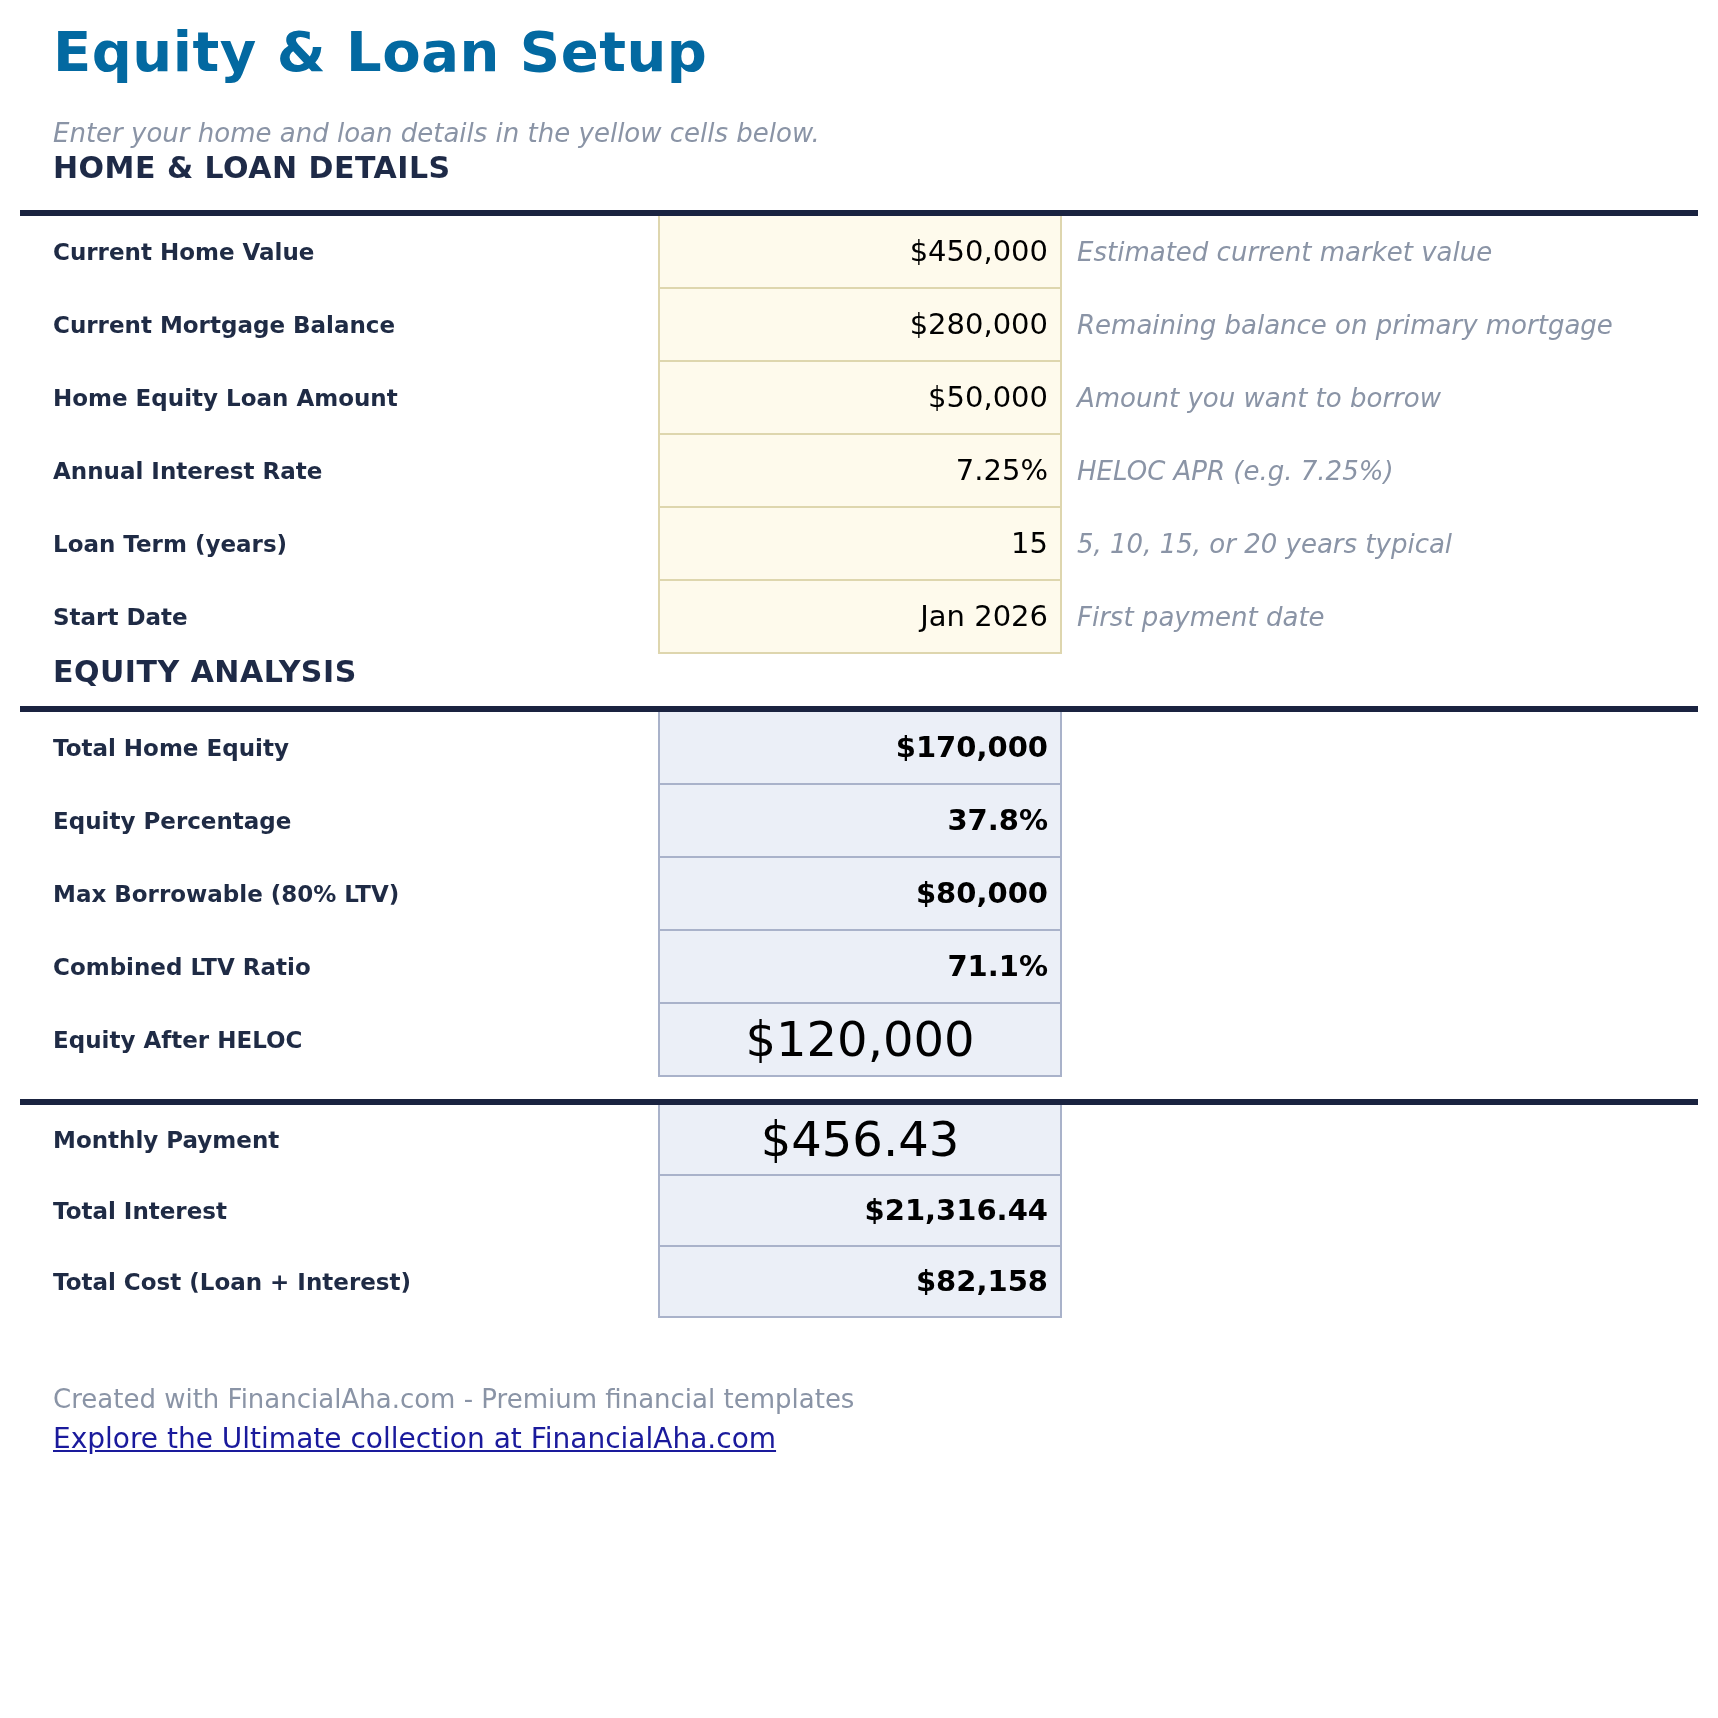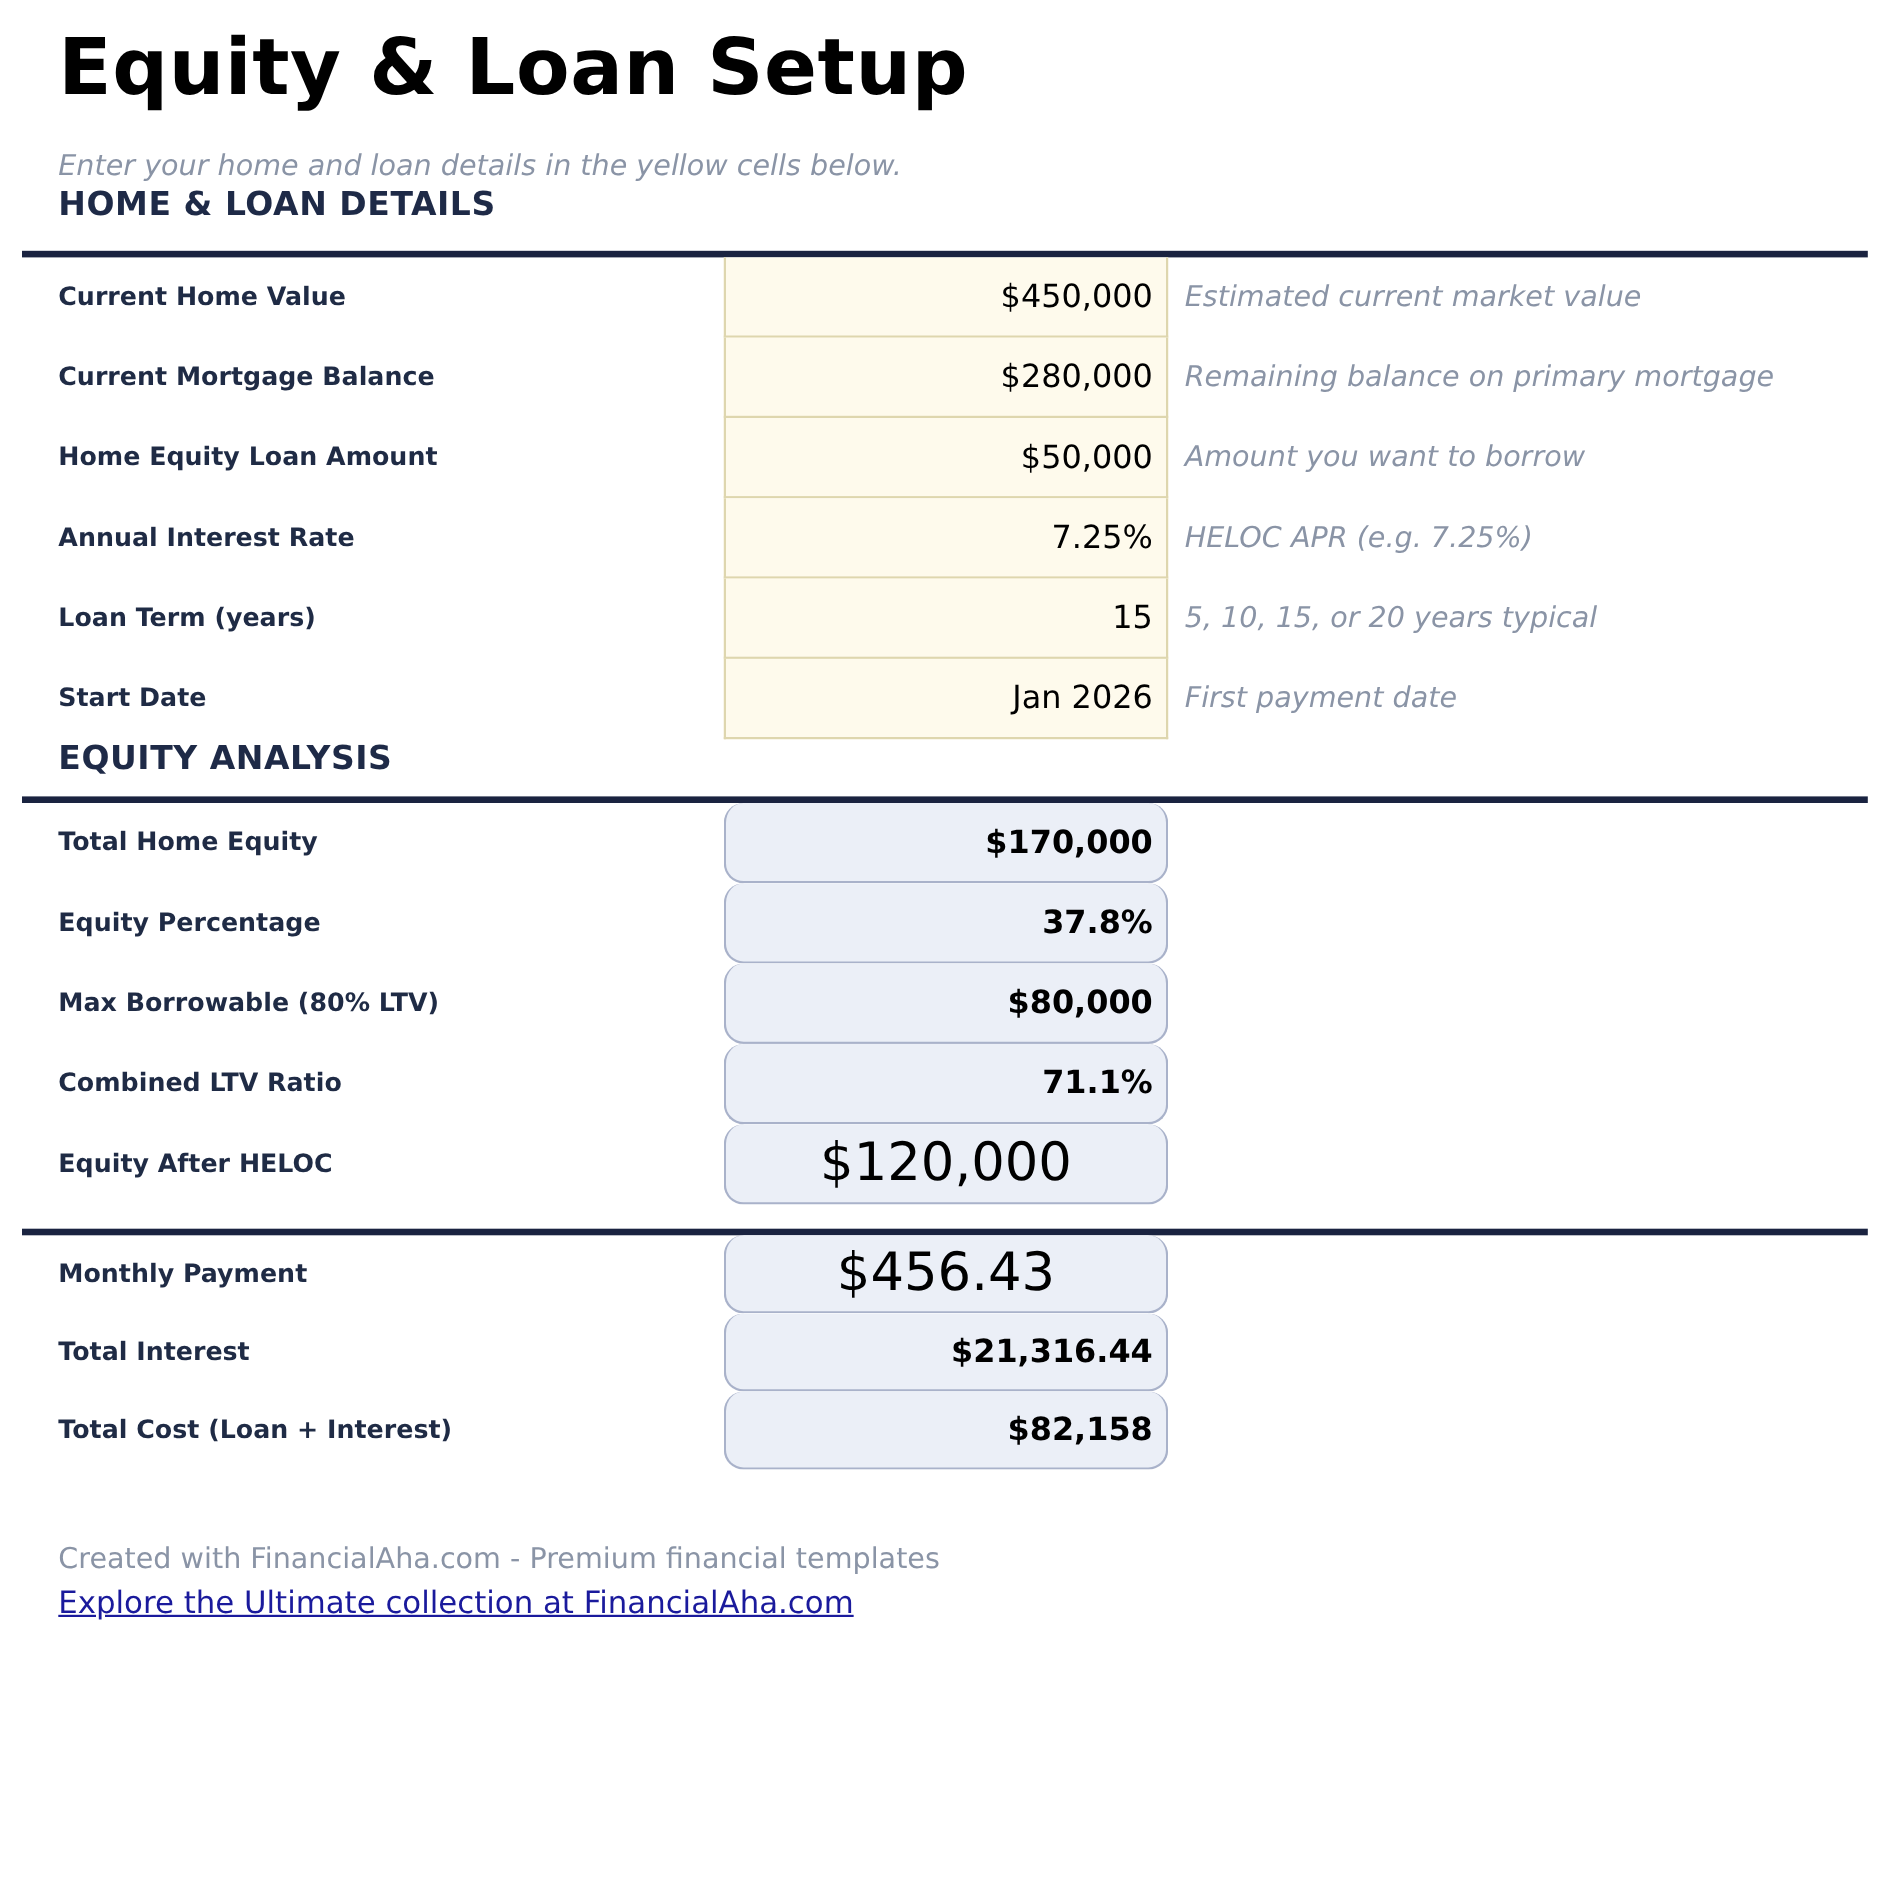--- a/index.html
+++ b/index.html
@@ -8,22 +8,22 @@
     width:1718px; height:1718px;
     box-sizing:border-box;
     padding:18px 20px 0 20px;
     background:#ffffff;
     font-family:"DejaVu Sans","Liberation Sans",sans-serif;
     color:#1f2b45;
     overflow:hidden;
   }
   h1.title {
     margin:0; padding-left:33px;
-    font-size:71px; line-height:1.2; font-weight:bold;
-    color:#000000; letter-spacing:0.5px;
+    font-size:56px; line-height:1.2; font-weight:bold;
+    color:#0369a1; letter-spacing:0.5px;
   }
   p.subtitle {
     margin:32px 0 0 0; padding-left:33px;
     font-size:26px; line-height:1.25;
     font-style:italic; color:#8a94a6;
   }
   section.section { margin:0; }
   .sec-home_loan { margin-top:80px; }
   .sec-equity    { margin-top:58px; }
   .sec-payment   { margin-top:48px; }
@@ -58,21 +58,20 @@
     background:#fefaec;
     border-left:2px solid #ded6ae;
     border-right:2px solid #ded6ae;
     border-bottom:2px solid #ded6ae;
   }
   .cell.calc {
     background:#ebeff7;
     border-left:2px solid #a9b2ca;
     border-right:2px solid #a9b2ca;
     border-bottom:2px solid #a9b2ca;
-    border-radius:18px;
   }
   .cell .value {
     font-size:29px; color:#000000;
     padding-right:12px;
     white-space:nowrap;
   }
   .cell.calc .value { font-weight:bold; }
   .cell.highlight { justify-content:center; }
   .cell.highlight .value { font-size:48px; font-weight:normal; padding-right:0; }
   .row .note {

